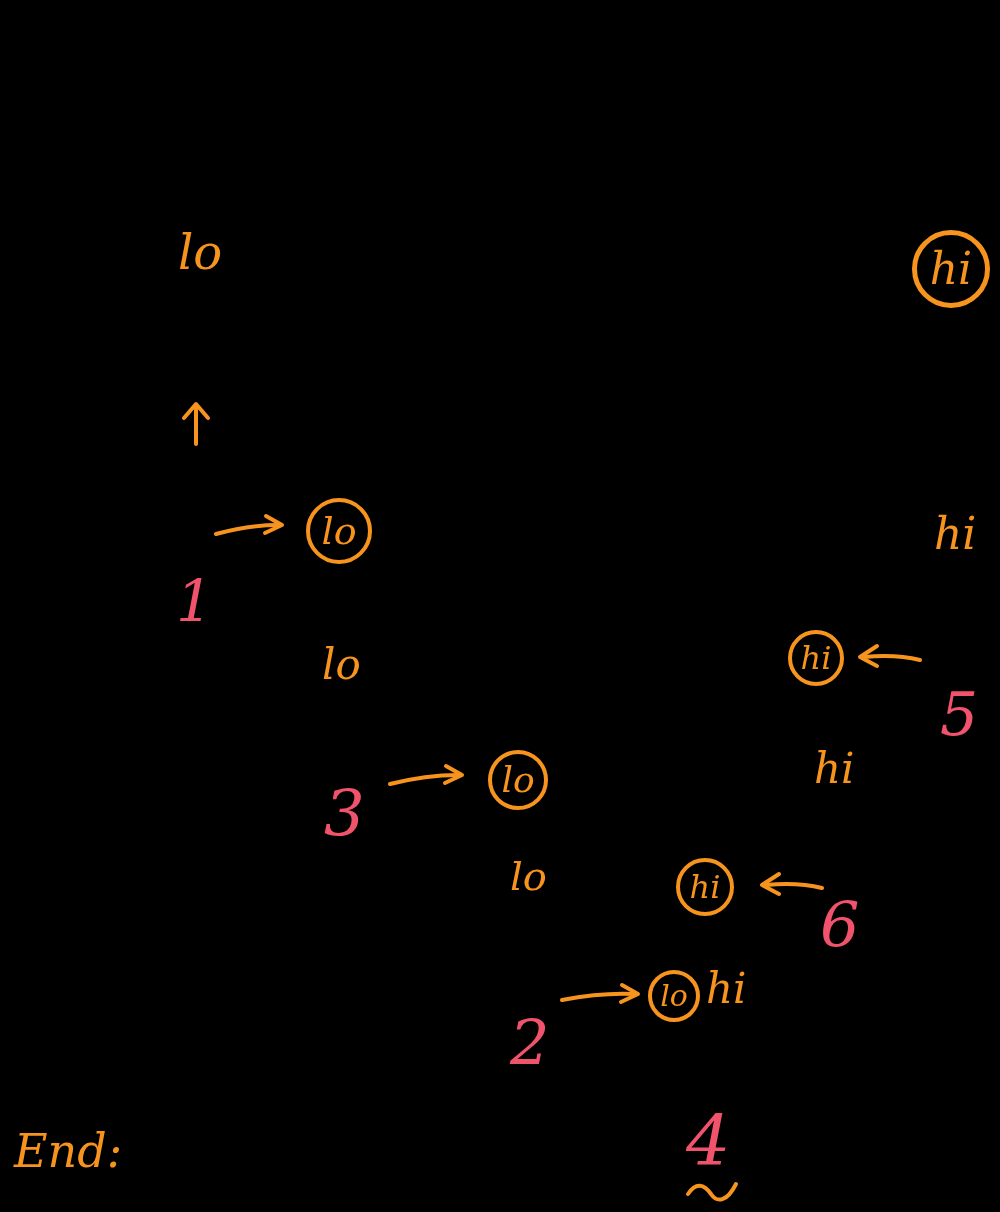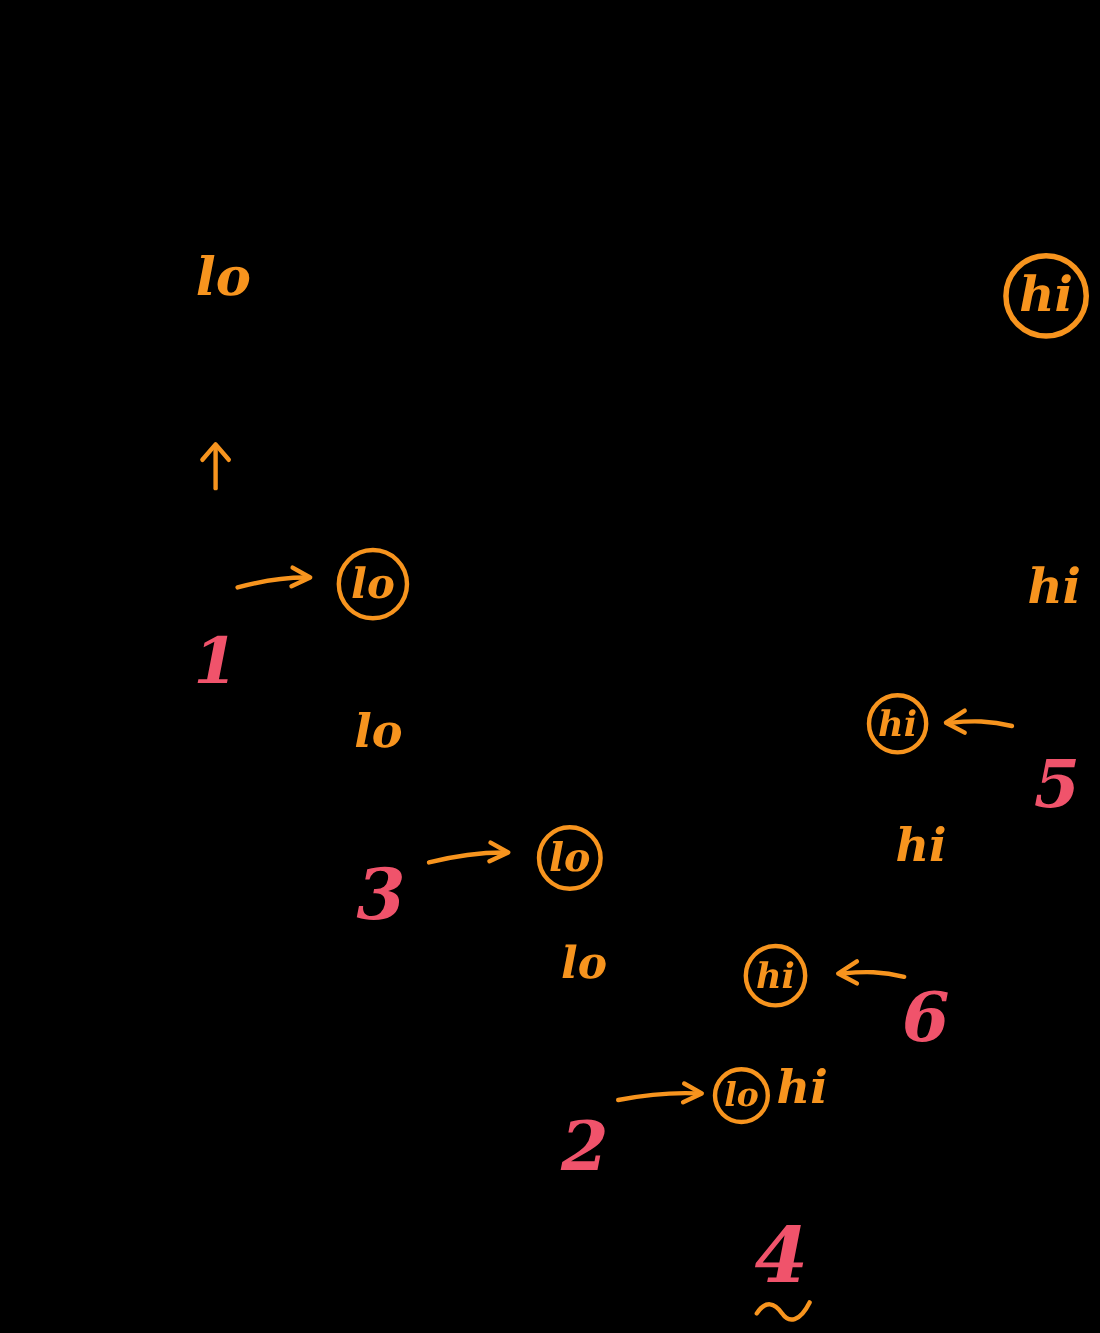--- a/index.html
+++ b/index.html
@@ -8,21 +8,20 @@
     --pink: #F0536B;
   }
   html, body { margin: 0; padding: 0; background: var(--bg); }
   .canvas {
     position: relative;
     width: 1000px;
     height: 1212px;
     background: var(--bg);
     overflow: hidden;
     font-family: "DejaVu Serif", serif;
-    font-weight: bold;
   }
   .txt {
     position: absolute;
     font-style: italic;
     line-height: 1;
     white-space: nowrap;
     user-select: none;
   }
   .orange { color: var(--orange); }
   .pink { color: var(--pink); }
@@ -136,20 +135,21 @@
   <span class="arrow arrow-3">
     <svg width="90" height="32" viewBox="0 0 90 32" fill="none" stroke="currentColor" stroke-width="4" stroke-linecap="round" stroke-linejoin="round">
       <path d="M4 20 C 30 15, 54 13, 76 14"></path>
       <path d="M64 5 L80 14 L63 22"></path>
     </svg>
   </span>
   <span class="circle orange lo-circle-3">lo</span>
   <span class="txt orange hi-bottom">hi</span>
   <span class="txt pink step-2">2</span>
 
+  <span class="txt orange end-label">End:</span>
   <span class="txt pink result-4">4</span>
   <span class="arrow squiggle">
     <svg width="56" height="28" viewBox="0 0 56 28" fill="none" stroke="currentColor" stroke-width="4" stroke-linecap="round" stroke-linejoin="round">
       <path d="M4 16 C 12 4, 20 6, 27 16 C 33 25, 43 24, 52 6"></path>
     </svg>
   </span>
 
 </div>
 
 </body></html>

